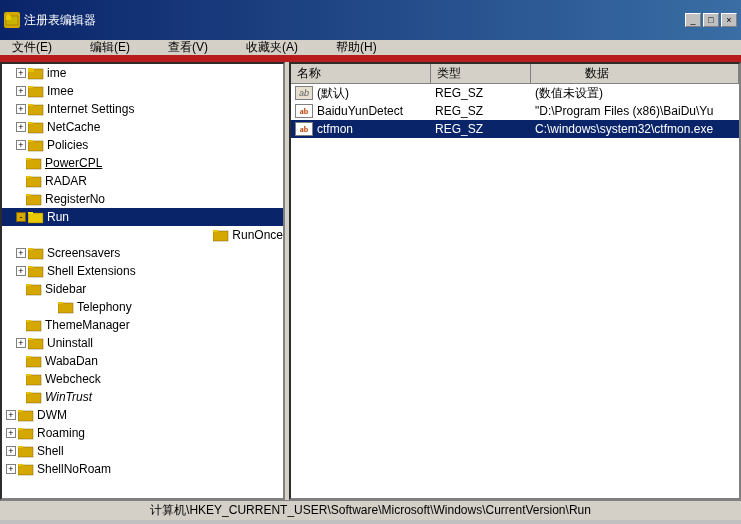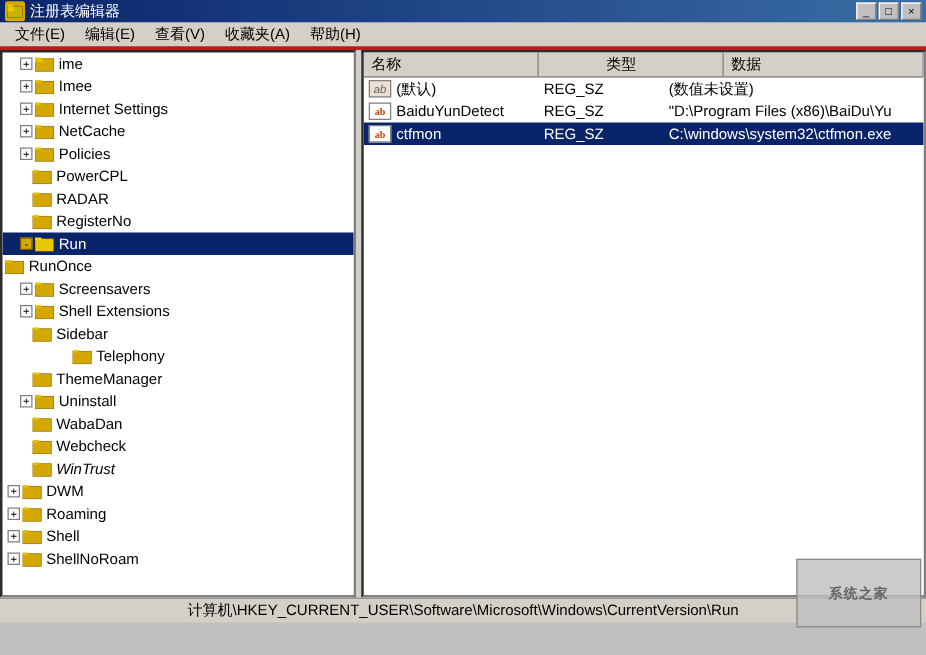--- a/index.html
+++ b/index.html
@@ -9,21 +9,21 @@
       font-family: 'SimSun', 'MS Sans Serif', sans-serif;
       font-size: 12px;
       background: #c0c0c0;
       overflow: hidden;
     }
 
     
     .title-bar {
       background: linear-gradient(to right, #0a246a, #3a6ea5);
       color: white;
-      height: 18px;
+      height: 40px;
       display: flex;
       align-items: center;
       padding: 0 4px;
       user-select: none;
     }
     .title-bar-icon {
       width: 16px;
       height: 16px;
       margin-right: 4px;
       background: #d4a800;
@@ -58,21 +58,22 @@
       color: black;
     }
 
     
     .menu-bar {
       background: #d4d0c8;
       height: 22px;
       display: flex;
       align-items: center;
       padding: 0 4px;
-      border-bottom: 3px solid #b91c1c;
+      border-bottom: 7px solid #b91c1c;
+      gap: 22px;
     }
     .menu-item {
       padding: 2px 8px;
       cursor: pointer;
       font-size: 12px;
       height: 20px;
       display: flex;
       align-items: center;
     }
 
@@ -163,22 +164,22 @@
     .list-header-col {
       display: flex;
       align-items: center;
       padding: 0 6px;
       font-size: 12px;
       border-right: 1px solid #808080;
       cursor: pointer;
       user-select: none;
     }
     .list-header-col:first-child { width: 140px; }
-    .list-header-col:nth-child(2) { width: 100px; margin-left: 48px; }
-    .list-header-col:nth-child(3) { flex: 1; }
+    .list-header-col:nth-child(2) { width: 100px; }
+    .list-header-col:nth-child(3) { flex: 1; margin-left: 48px; }
     .list-content {
       overflow-y: auto;
       flex: 1;
     }
     .list-row {
       display: flex;
       align-items: center;
       height: 18px;
       border-bottom: none;
       cursor: pointer;
@@ -337,21 +338,21 @@
           <div class="tree-expand">+</div>
           <span class="folder-icon">
             <svg viewBox="0 0 16 14">
                 <rect x="0" y="3" width="15" height="10" fill="#d4a800" stroke="#806000" stroke-width="0.5"></rect>
                 <rect x="0" y="2" width="5" height="2" fill="#e8c000"></rect>
               </svg>
           </span>
           <span>Policies</span>
         </div>
 
-        <div class="tree-item" style="padding-left: 24px;">
+        <div class="tree-item" style="padding-left: 24px; text-decoration: underline;">
           <span class="folder-icon">
             <svg viewBox="0 0 16 14">
                 <rect x="0" y="3" width="15" height="10" fill="#d4a800" stroke="#806000" stroke-width="0.5"></rect>
                 <rect x="0" y="2" width="5" height="2" fill="#e8c000"></rect>
               </svg>
           </span>
           <span>PowerCPL</span>
         </div>
 
         <div class="tree-item" style="padding-left: 24px;">
@@ -378,21 +379,21 @@
           <div class="tree-expand" style="background: #d4a800; border-color: #806000; color: black;">-</div>
           <span class="folder-icon">
             <svg viewBox="0 0 16 14">
                 <rect x="0" y="3" width="15" height="10" fill="#e8c800" stroke="#806000" stroke-width="0.5"></rect>
                 <rect x="0" y="2" width="5" height="2" fill="#f5dc00"></rect>
               </svg>
           </span>
           <span>Run</span>
         </div>
 
-        <div class="tree-item" style="">
+        <div class="tree-item" style=" justify-content: flex-end;">
           <span class="folder-icon">
             <svg viewBox="0 0 16 14">
                 <rect x="0" y="3" width="15" height="10" fill="#d4a800" stroke="#806000" stroke-width="0.5"></rect>
                 <rect x="0" y="2" width="5" height="2" fill="#e8c000"></rect>
               </svg>
           </span>
           <span>RunOnce</span>
         </div>
 
         <div class="tree-item" style="padding-left: 14px;">
@@ -581,18 +582,15 @@
           <div class="list-cell">C:\windows\system32\ctfmon.exe</div>
         </div>
 
       </div>
     </div>
 
   </div>
 
   <div class="status-bar">
     <span class="status-text">计算机\HKEY_CURRENT_USER\Software\Microsoft\Windows\CurrentVersion\Run</span>
-    <div style="position:absolute; right:4px; bottom:22px; width:100px; height:55px; background: rgba(190,190,190,0.8); border: 1px solid #888; display:flex; align-items:center; justify-content:center; overflow:hidden;">
-      <span style="font-size:11px; color:#666; font-weight:bold; letter-spacing:1px;">系统之家</span>
-    </div>
   </div>
 
 </div>
 
 </body></html>

